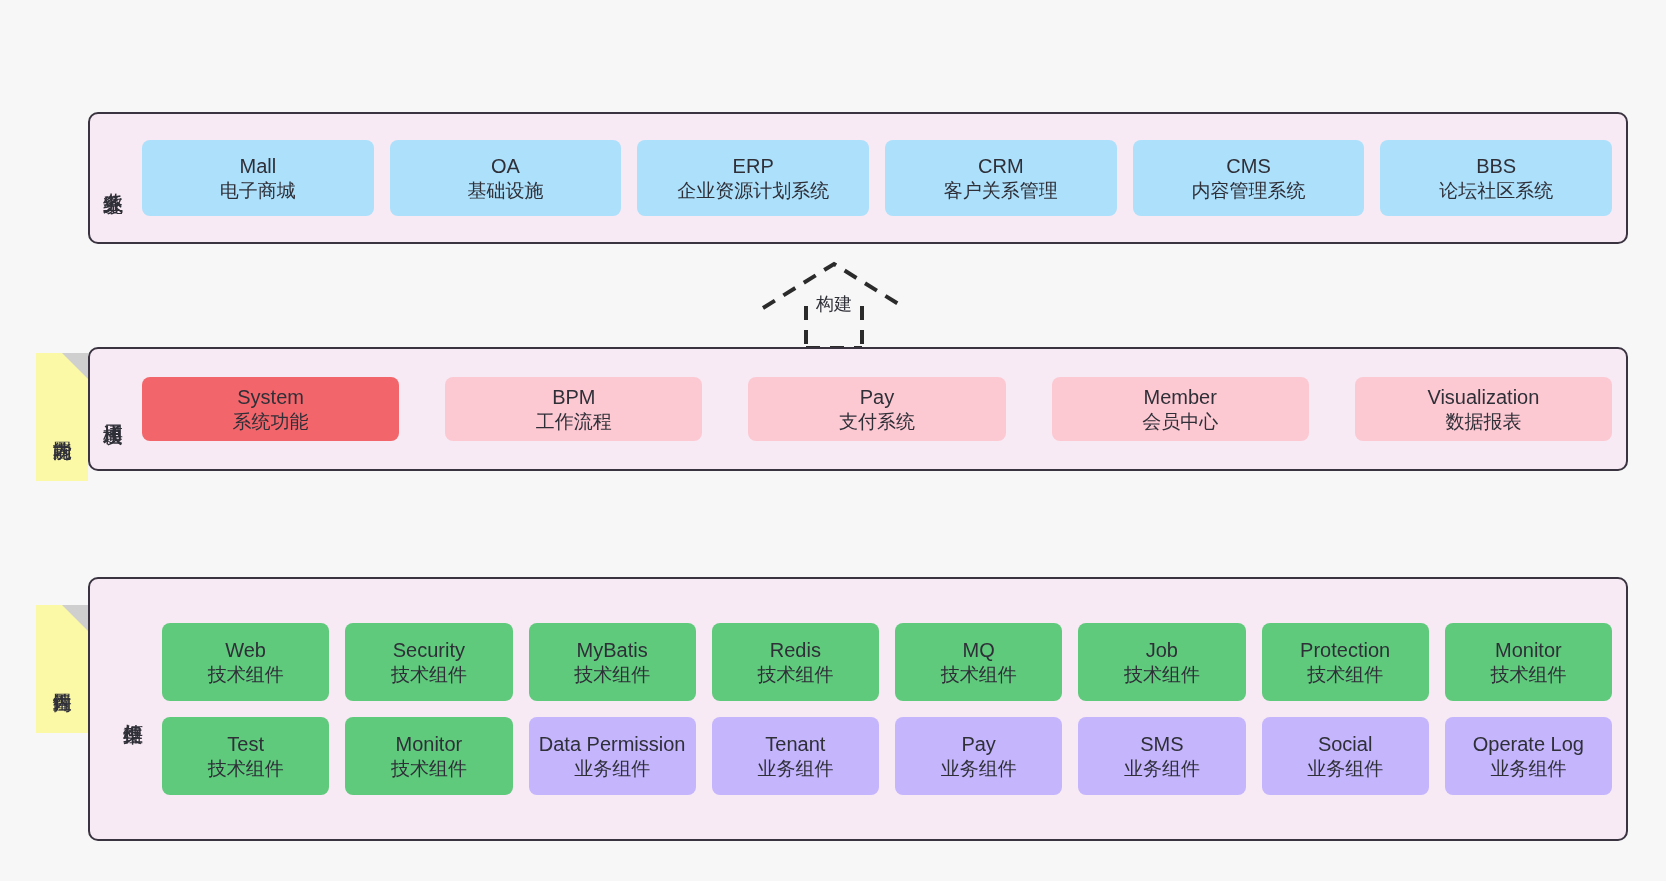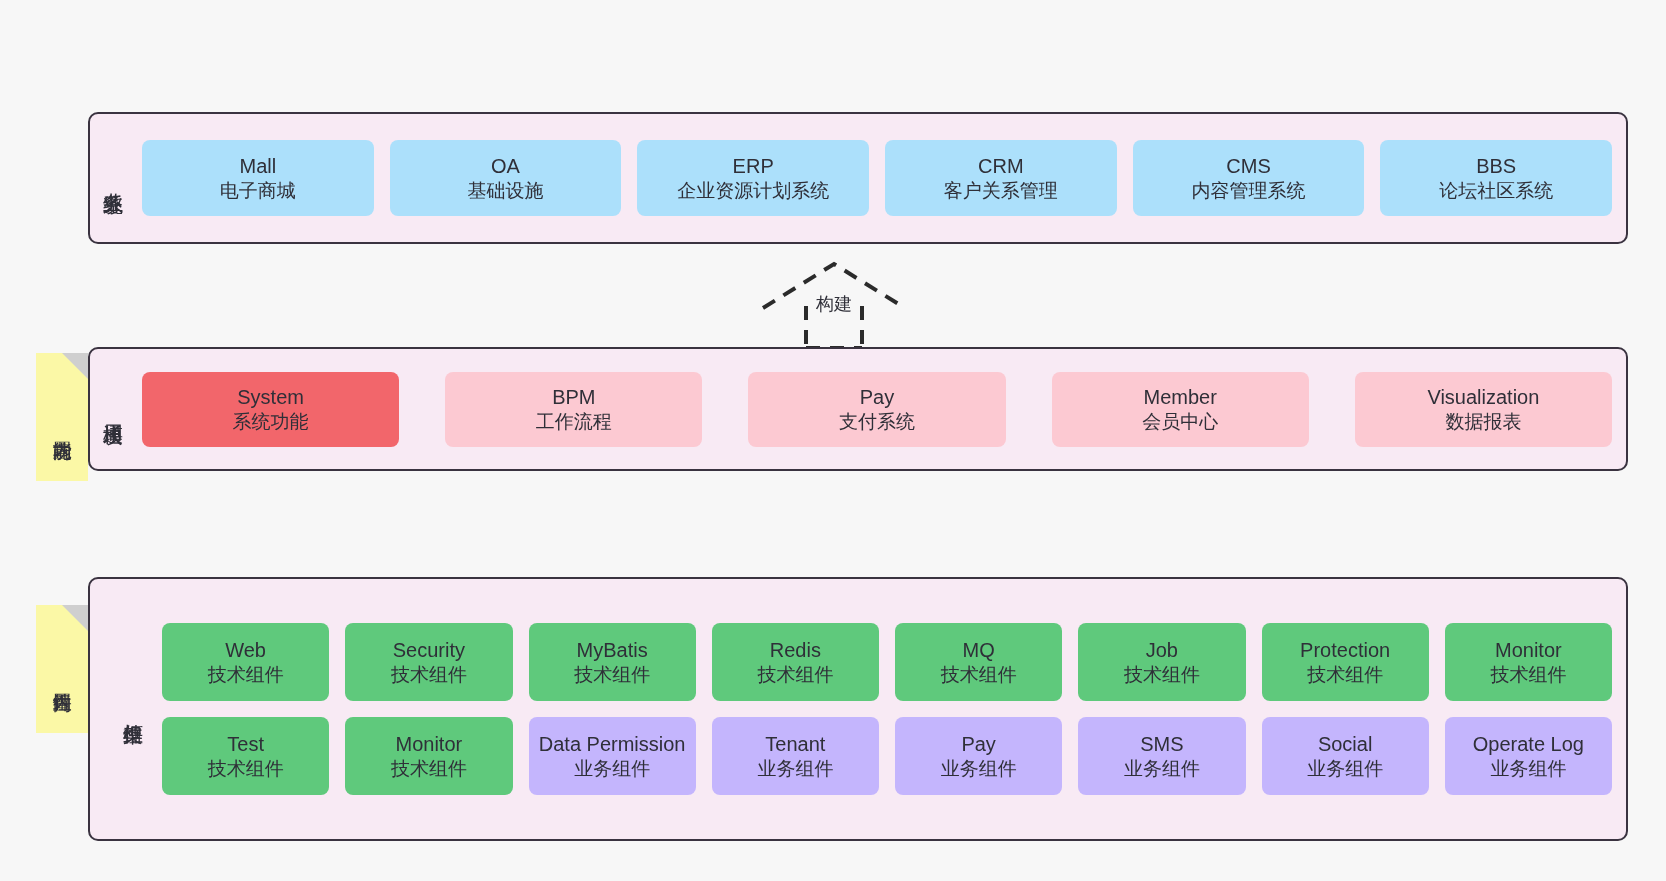--- a/index.html
+++ b/index.html
@@ -83,21 +83,21 @@
     line-height: 1.25;
     color: #2f2f38;
   }
   .node .subtitle {
     font-size: 19px;
     line-height: 1.25;
     color: #2f2f38;
   }
 
   .h-biz   { height: 76px; }
-  .h-mod   { height: 75px; }
+  .h-mod   { height: 64px; }
   .h-comp  { height: 78px; }
 
   
   .c-blue        { background: #ace0fb; }
   .c-red         { background: #f2666b; }
   .c-pink        { background: #fcc9d2; margin-left: 30px; }
   .c-green       { background: #5fc97c; }
   .c-green-light { background: #c4b5fd; }
 
   

